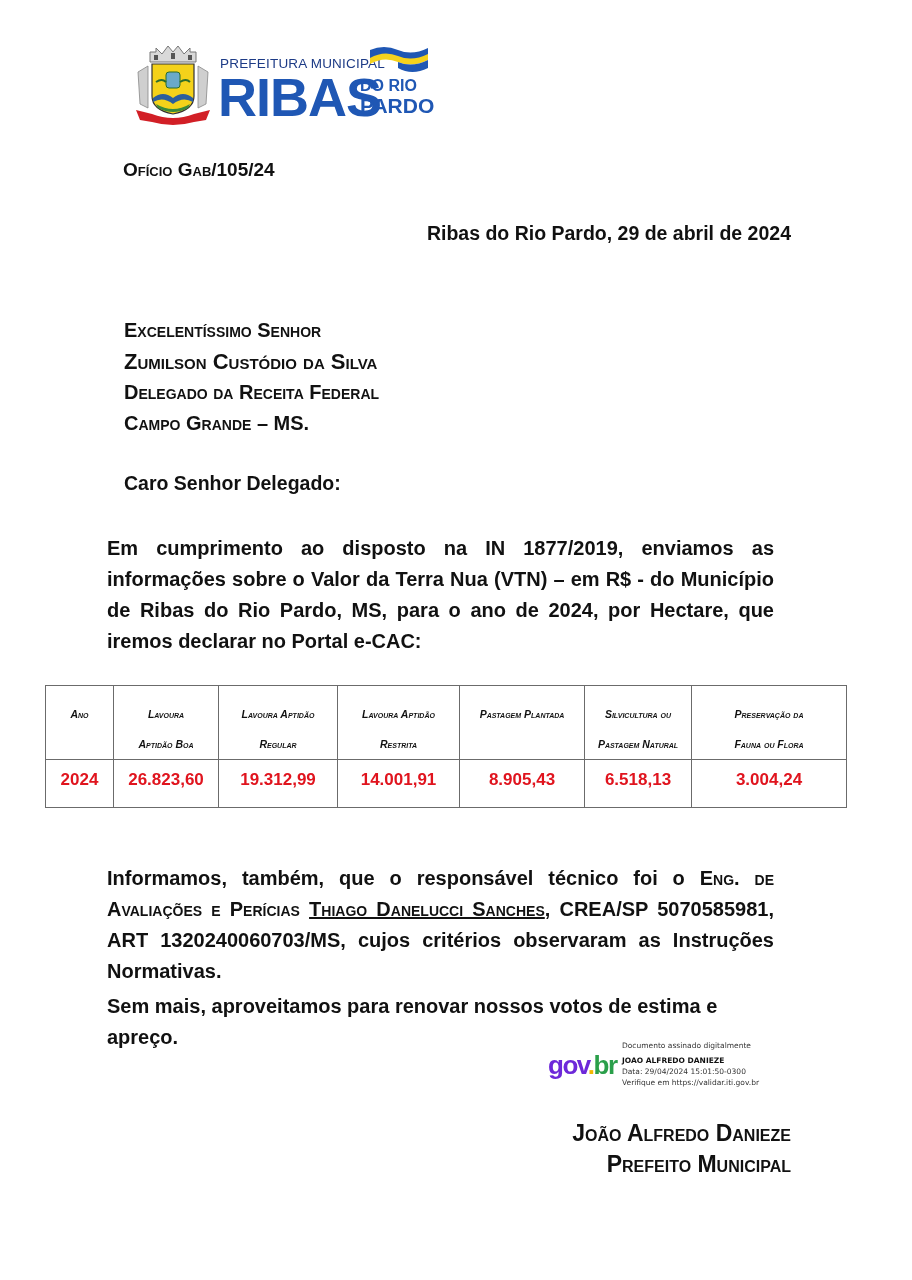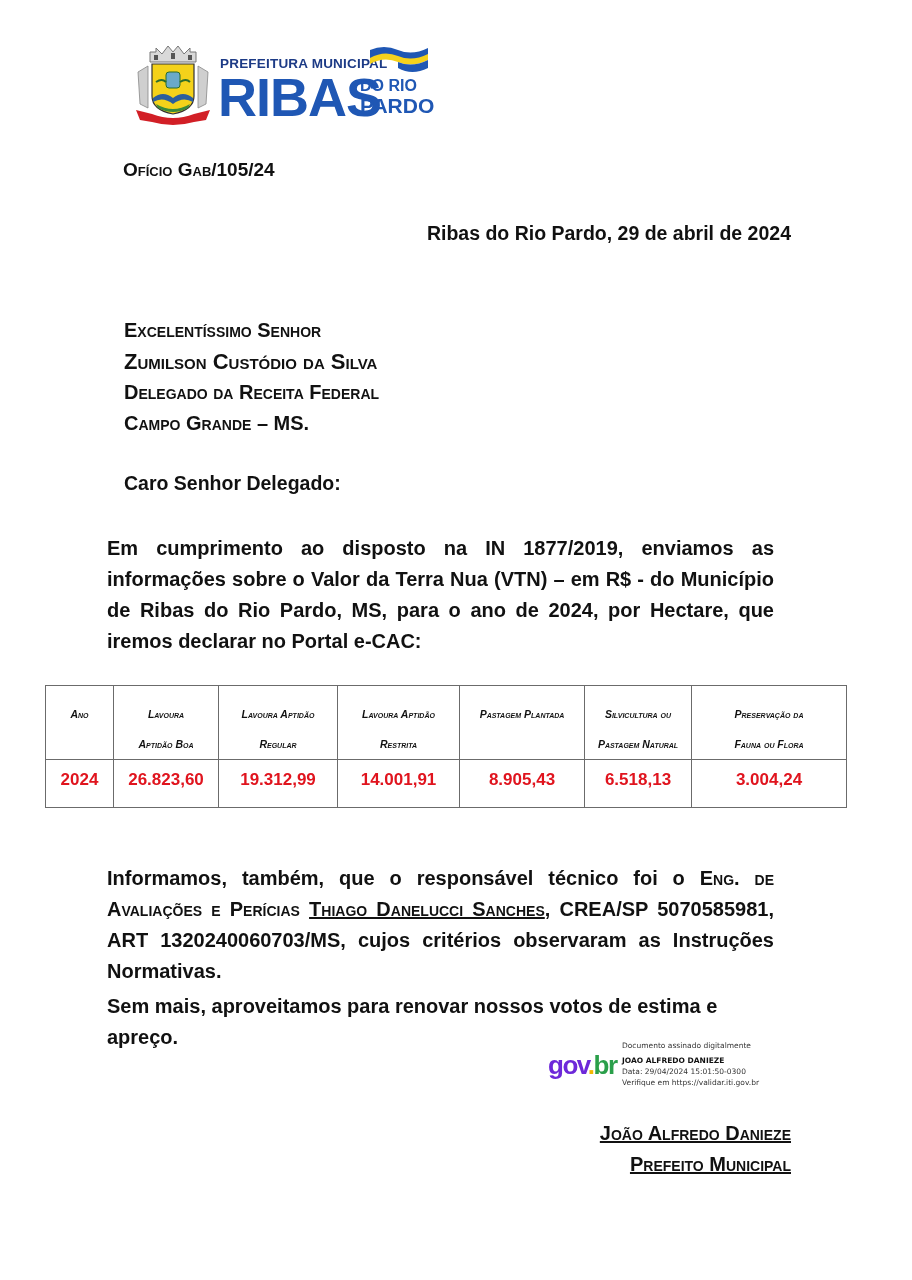--- a/index.html
+++ b/index.html
@@ -5,21 +5,21 @@
     * { box-sizing: border-box; margin: 0; padding: 0; }
     html, body { width: 912px; height: 1280px; background: #ffffff; }
     body { position: relative; font-family: "Liberation Sans", sans-serif; color: #111; overflow: hidden; }
 
     .sc { font-variant: small-caps; }
     .abs { position: absolute; }
 
     
     #logo { position: absolute; left: 132px; top: 42px; width: 300px; height: 84px; }
     #crest { position: absolute; left: 0; top: 0; width: 82px; height: 84px; }
-    #logo-text-small { position: absolute; left: 88px; top: 14px; font-size: 13.5px; font-weight: bold; color: #1d3b86; letter-spacing: 0.2px; white-space: nowrap; }
+    #logo-text-small { position: absolute; left: 88px; top: 14px; font-size: 13.5px; font-weight: normal; color: #1d3b86; letter-spacing: 0.2px; white-space: nowrap; }
     #logo-text-big { position: absolute; left: 86px; top: 25px; font-size: 54px; font-weight: bold; color: #1f57b4; letter-spacing: -1px; line-height: 60px; white-space: nowrap; }
     #logo-flag { position: absolute; left: 236px; top: 4px; width: 62px; height: 28px; }
     #logo-do-rio { position: absolute; left: 228px; top: 35px; font-size: 16px; font-weight: bold; color: #1f57b4; line-height: 18px; white-space: nowrap; }
     #logo-pardo { position: absolute; left: 228px; top: 55px; font-size: 21px; font-weight: bold; color: #1f57b4; line-height: 18px; white-space: nowrap; }
 
     #oficio { left: 123px; top: 159px; font-size: 19px; font-weight: bold; }
     #place-date { right: 121px; top: 222px; font-size: 19.5px; font-weight: bold; white-space: nowrap; }
 
     #recipient { left: 124px; top: 315px; font-weight: bold; }
     #recipient div { font-variant: small-caps; font-size: 20px; line-height: 31px; white-space: nowrap; }
@@ -42,21 +42,21 @@
     
     #govbr { position: absolute; left: 548px; top: 1040px; width: 250px; height: 56px; }
     #govbr-logo { position: absolute; left: 0; top: 10px; font-size: 26px; font-weight: bold; letter-spacing: -1.5px; line-height: 30px; }
     #govbr-logo .g { color: #6d28d9; }
     #govbr-logo .d { color: #f2b700; }
     #govbr-logo .b { color: #2a9f4a; }
     #govbr-text { position: absolute; left: 74px; top: 0; font-family: "DejaVu Sans", sans-serif; font-size: 7.5px; color: #333; line-height: 11px; white-space: nowrap; }
     #govbr-text .signer { font-weight: bold; color: #111; }
 
     #sig-block { right: 121px; top: 1118px; text-align: right; font-weight: bold; }
-    #sig-block div { font-variant: small-caps; font-size: 20px; line-height: 31px; white-space: nowrap; text-decoration: underline; }
+    #sig-block div { font-variant: small-caps; font-size: 23px; line-height: 31px; white-space: nowrap; }
   </style>
 </head>
 <body>
 
 <div id="logo">
   <svg id="crest" viewBox="0 0 82 84">
 
     <path d="M18 20 L18 10 L24 10 L24 6 L30 12 L36 4 L41 10 L46 4 L52 12 L58 6 L58 10 L64 10 L64 20 Z" fill="#d9d9d9" stroke="#777" stroke-width="1"></path>
     <rect x="22" y="13" width="4" height="5" fill="#555"></rect>
     <rect x="39" y="11" width="4" height="6" fill="#555"></rect>

